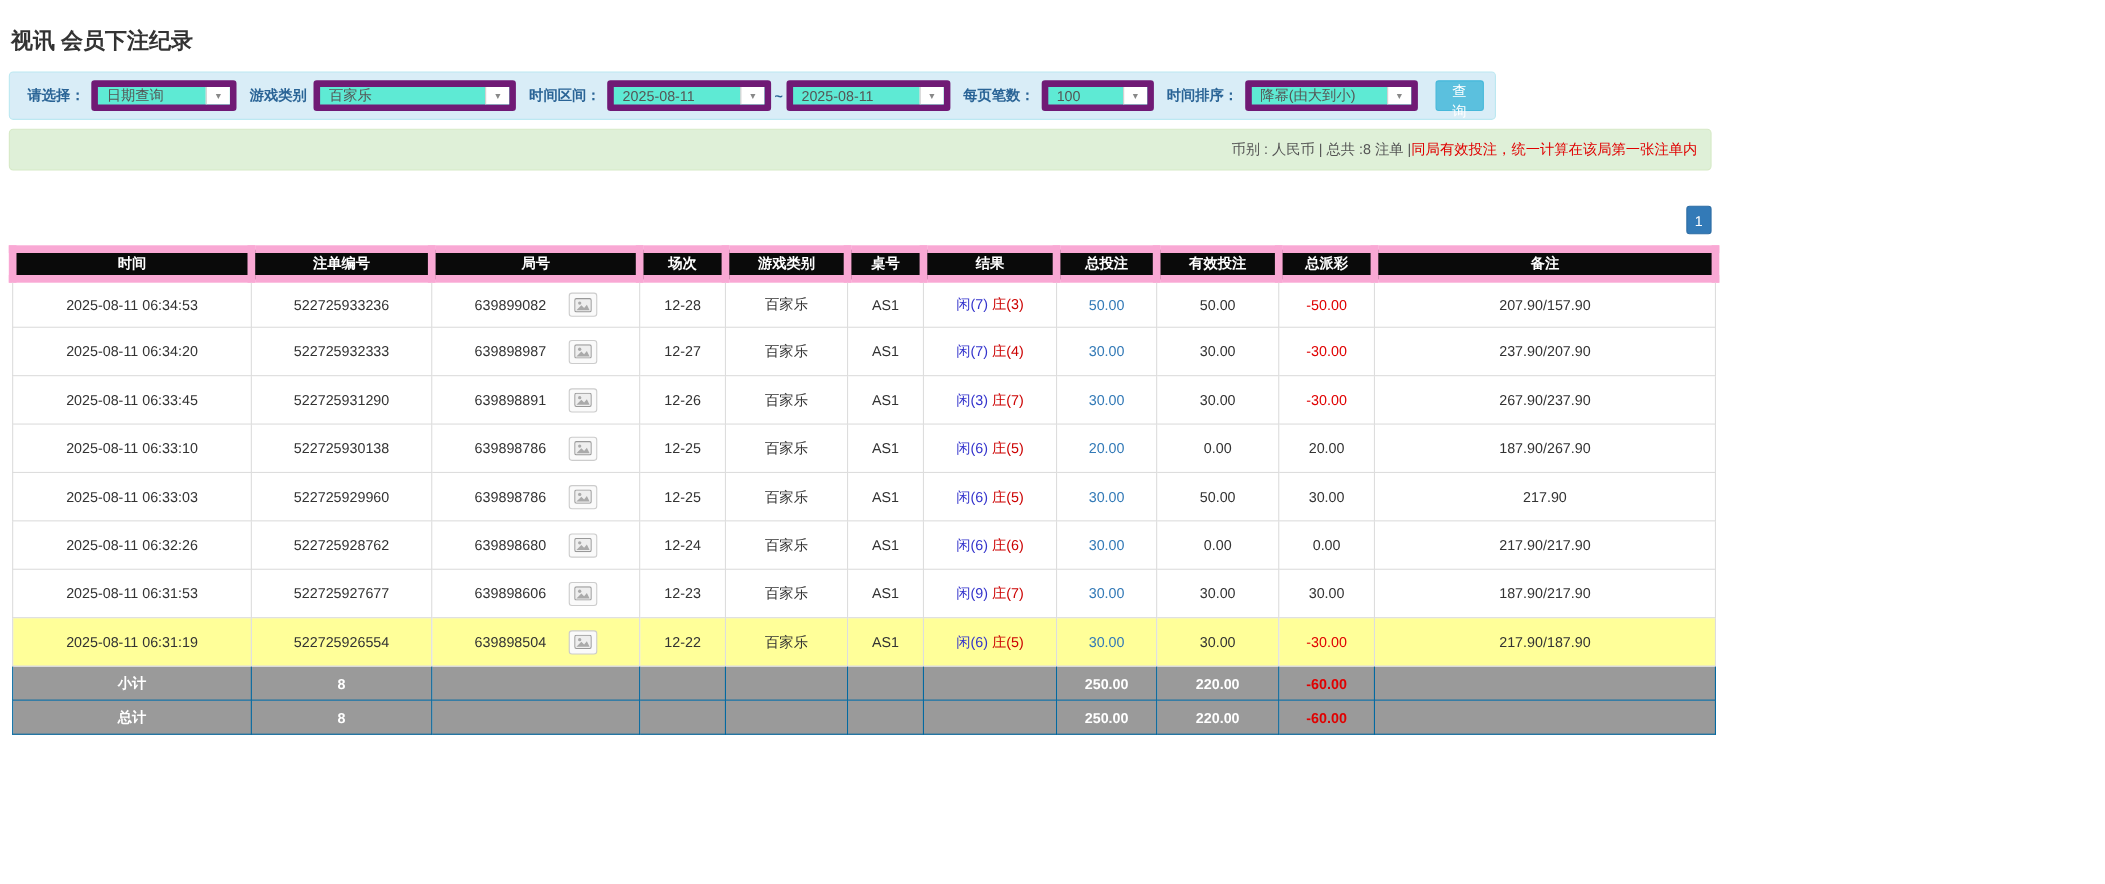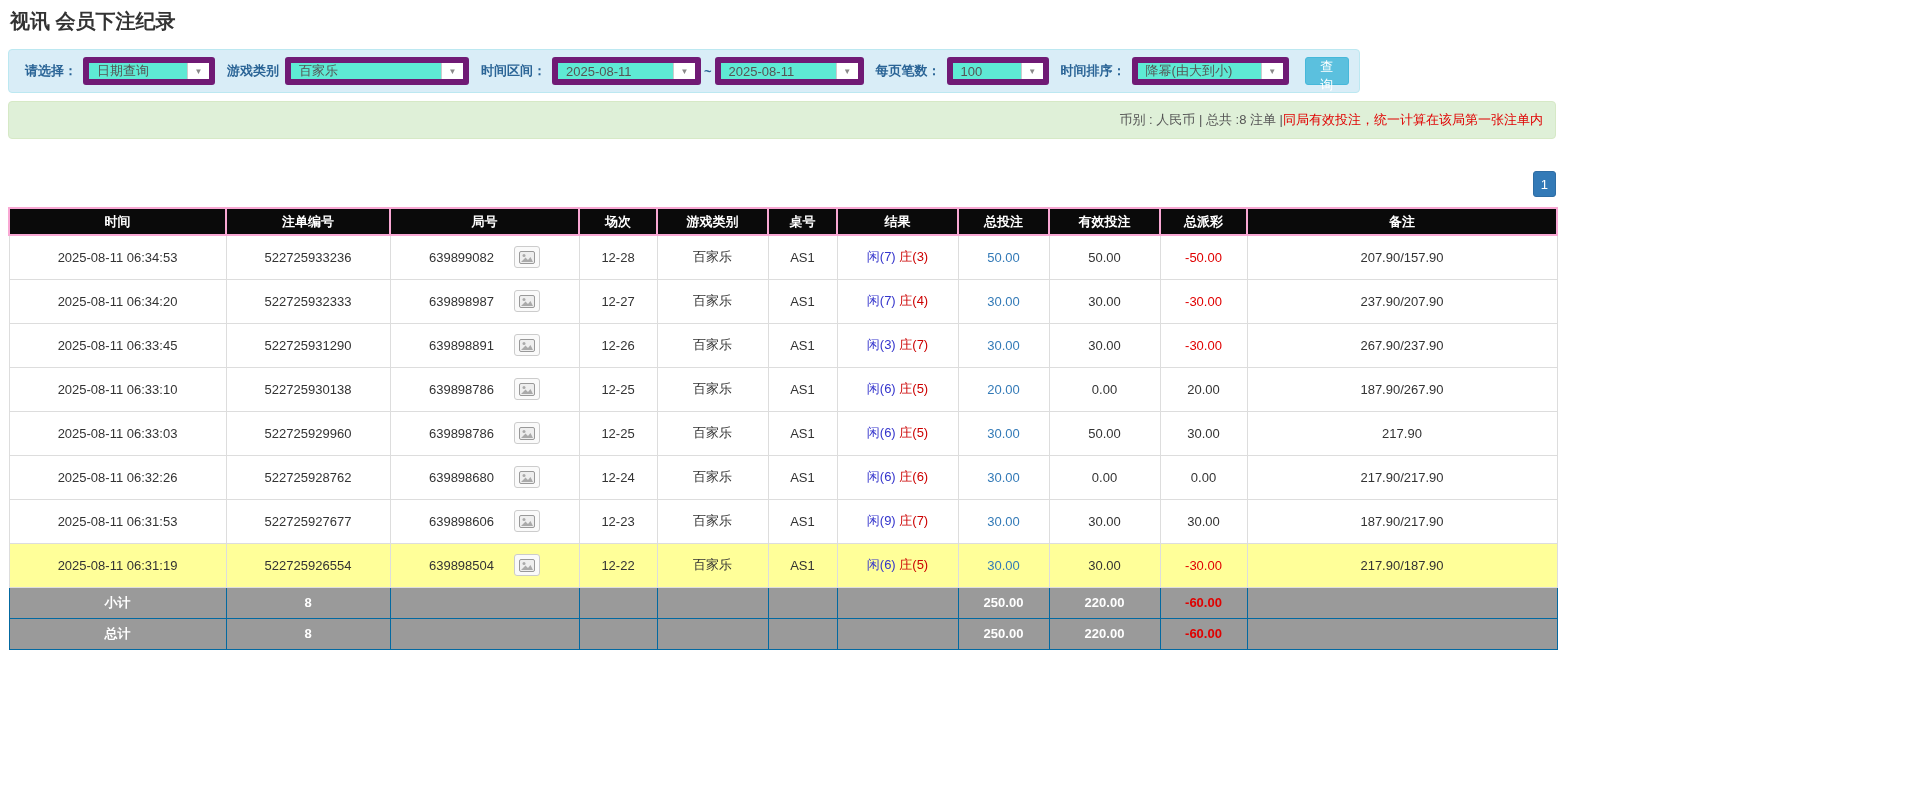--- a/index.html
+++ b/index.html
@@ -1,39 +1,39 @@
 <!DOCTYPE html>
 <html style="--link-blue: #337ab7; --negative-red: #e00000; --player-blue: #3333cc; --banker-red: #cc0000; --highlight-yellow: #ffff99; --header-black: #0a0a0a; --footer-gray: #9a9a9a;"><head>
 <meta charset="utf-8">
 <style>
   *{box-sizing:border-box;margin:0;padding:0}
   html,body{background:#fff}
   body{width:1914px;height:804px;overflow:hidden;font-family:"Liberation Sans","DejaVu Sans",sans-serif;font-size:13px;color:#333}
-  .page{padding:4px 8px 0 8px;width:1564px}
+  .page{padding:20px 8px 0 8px;width:1564px}
   .title{font-size:20px;font-weight:bold;color:#333;margin:4px 0 14px 2px}
 
   .filter-bar{display:flex;align-items:center;height:44px;background:#d9edf7;border:1px solid #bce8f1;border-radius:4px;padding:0 10px;width:1352px}
   .f-label{color:#2a6496;font-weight:bold;margin:0 6px 0 12px;white-space:nowrap}
   .f-label.first{margin-left:6px}
   .tilde{margin:0 3px}
   .combo{display:inline-flex;height:28px;background:#5eead4;border:6px solid #701a75;border-radius:3px;overflow:hidden;flex:none;cursor:pointer}
   .combo-text{flex:1;display:flex;align-items:center;padding:0 8px;color:#555;white-space:nowrap;overflow:hidden}
   .combo-caret{width:22px;flex:none;border-left:1px solid #ccc;display:flex;align-items:center;justify-content:center;font-size:8px;color:#888;background:#fff}
   .w1{width:132px}.w2{width:184px}.w3{width:149px}.w5{width:102px}.w6{width:157px}
   .btn-search{margin-left:16px;height:28px;padding:0 12px;background:#5bc0de;border:1px solid #46b8da;border-radius:3px;color:#fff;font-size:13px;cursor:pointer;font-family:inherit}
 
   .summary-bar{display:flex;align-items:center;justify-content:flex-end;width:1548px;height:38px;background:#dff0d8;border:1px solid #d6e9c6;border-radius:4px;padding:0 12px;margin-top:8px}
   .summary-left{color:#555}
   .summary-notice{color:var(--negative-red,#e00000)}
 
   .pagination{width:1548px;display:flex;justify-content:flex-end;margin:32px 0 10px}
   .page-btn{min-width:23px;height:26px;background:var(--link-blue,#337ab7);border:1px solid #2e6da4;border-radius:3px;color:#fff;font-size:13px;cursor:pointer;font-family:inherit;padding:0 7px}
 
   table.records{width:1548px;border-collapse:collapse;table-layout:fixed}
-  .records th{background:var(--header-black,#0a0a0a);color:#fff;font-weight:bold;height:27px;border:2px solid #f9a8d4;font-size:13px;text-align:center}
+  .records th{background:var(--header-black,#0a0a0a);color:#fff;font-weight:bold;height:27px;border:7px solid #f9a8d4;font-size:13px;text-align:center}
   .records tbody td{border:1px solid #ddd;height:44px;text-align:center;background:#fff;color:#333;overflow:hidden;white-space:nowrap}
   .records tr.highlight td{background:var(--highlight-yellow,#ffff99)}
   .records tfoot td{background:var(--footer-gray,#9a9a9a);color:#fff;height:31px;font-weight:bold;border:1px solid #0369a1;text-align:center}
   .records .neg{color:var(--negative-red,#e00000)}
   .bet-link{color:var(--link-blue,#337ab7);text-decoration:none;cursor:pointer}
   .player{color:var(--player-blue,#3333cc)}
   .banker{color:var(--banker-red,#cc0000)}
   .round-wrap{display:inline-flex;align-items:center;gap:20px;vertical-align:middle}
   .icon-btn{display:inline-flex;align-items:center;justify-content:center;width:26px;height:22px;background:#fafafa;border:1px solid #ccc;border-radius:3px;cursor:pointer;padding:0}
 </style>

